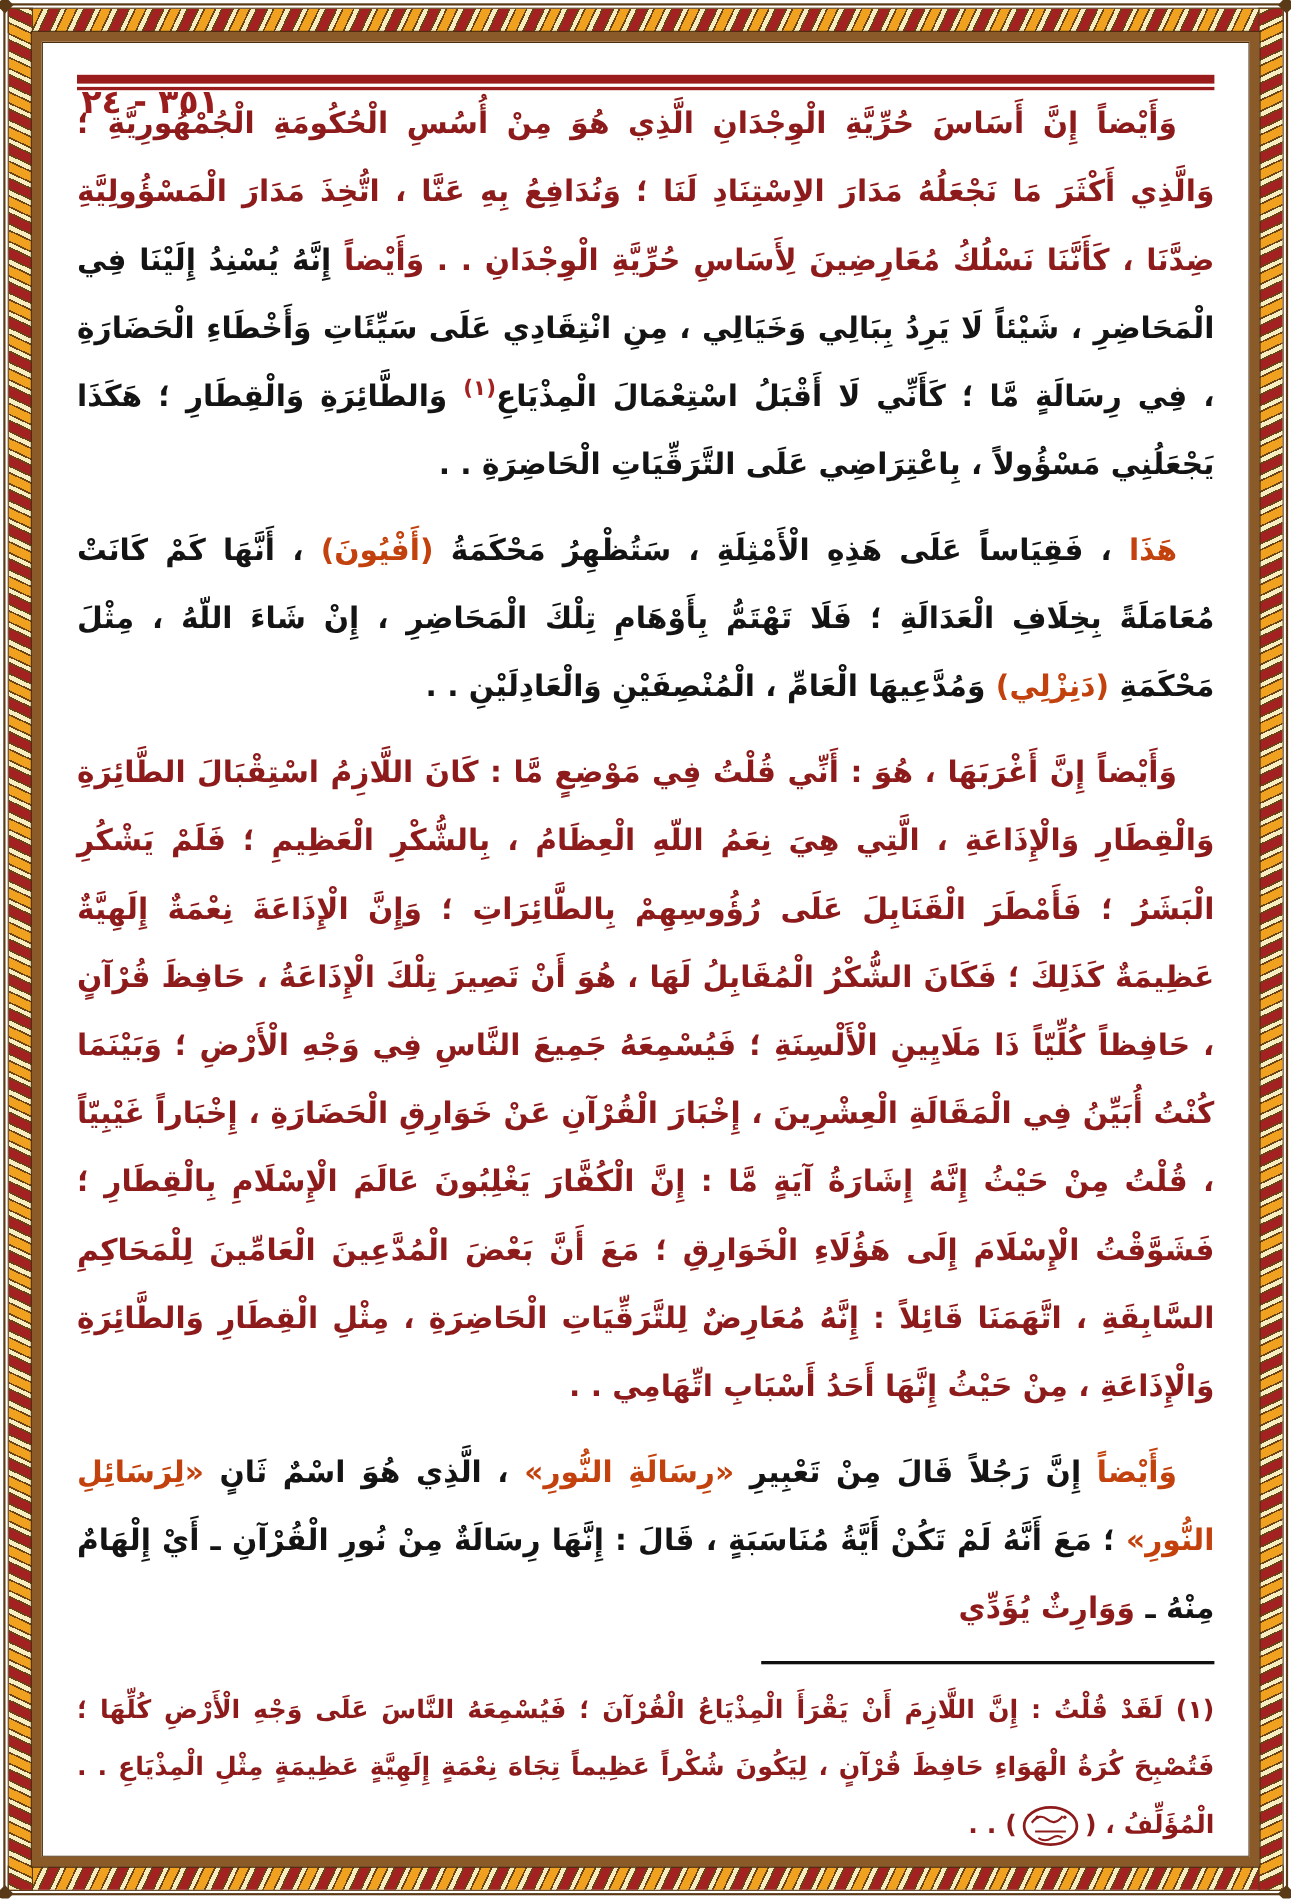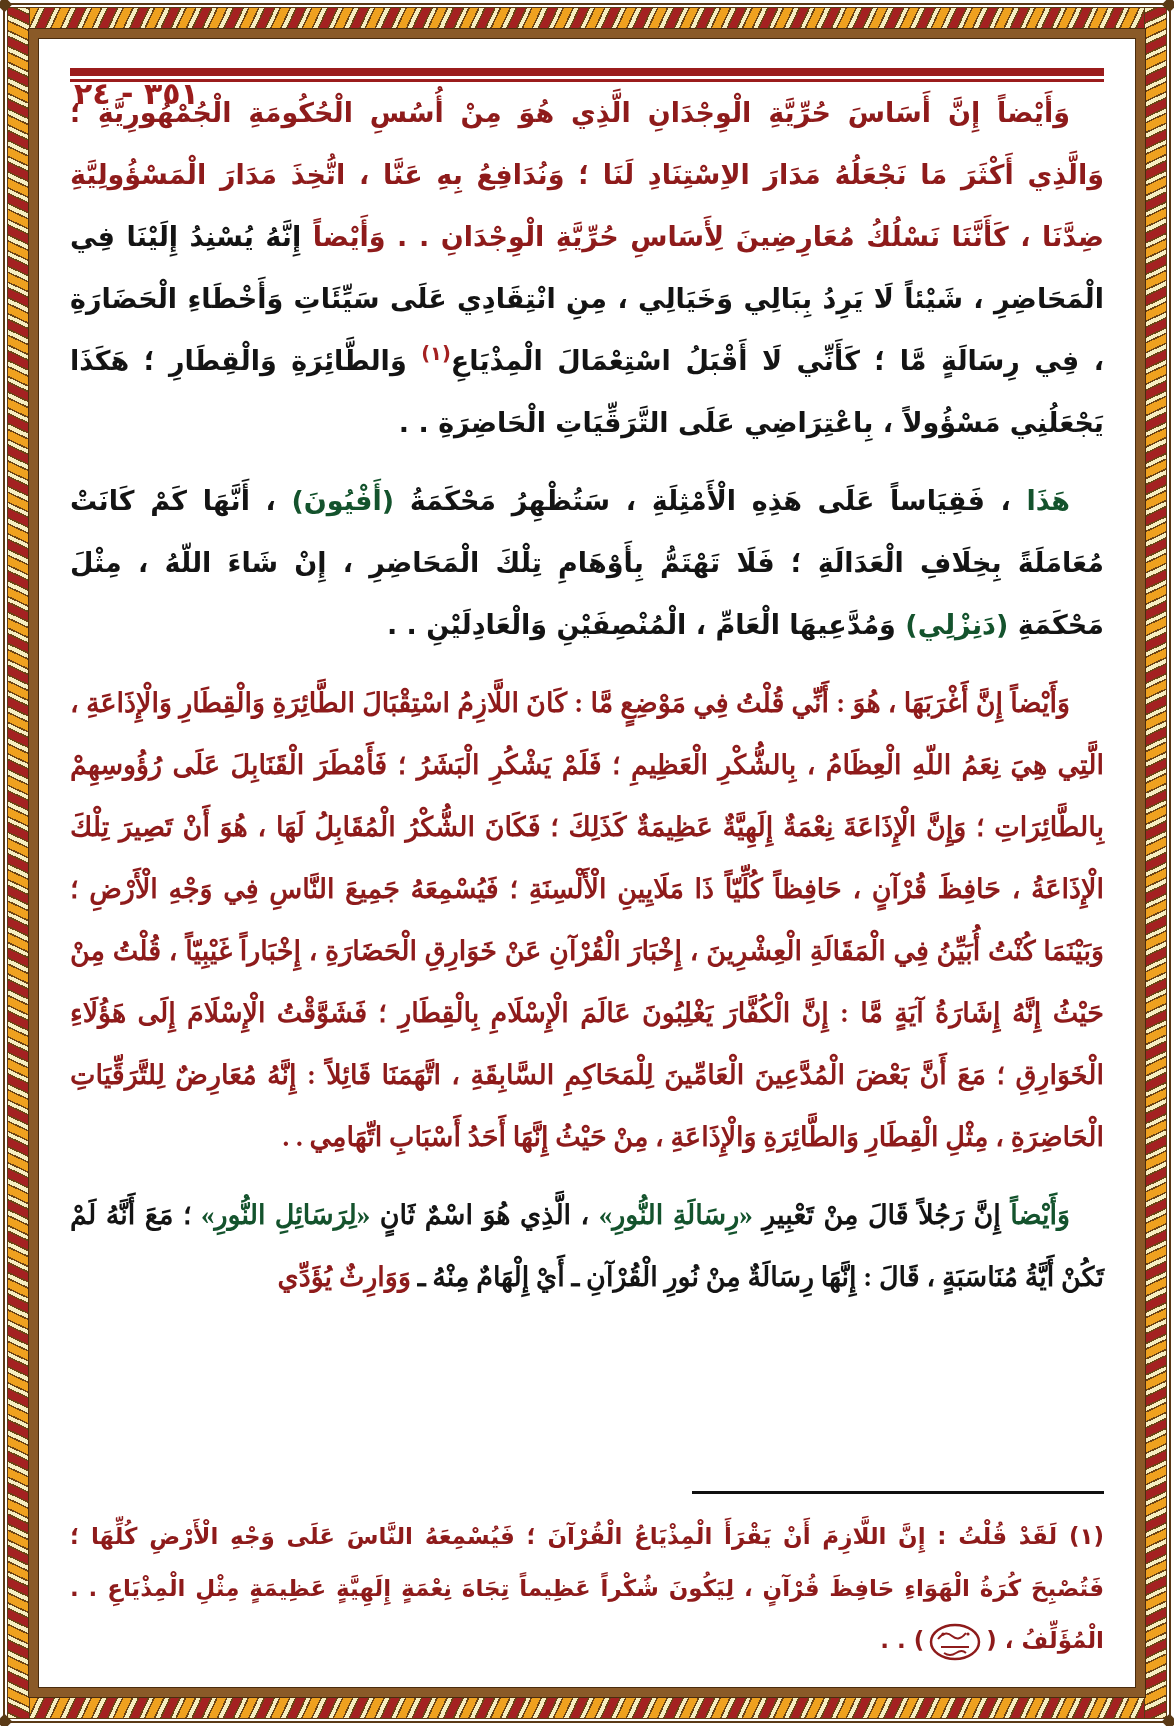--- a/index.html
+++ b/index.html
@@ -74,24 +74,24 @@
 
   .body-text { flex:1 1 auto; }
   .para {
     margin:0 0 16px 0;
     font-size:27px; font-weight:bold;
     line-height:62px;
     text-align:justify;
     text-indent:34px;
     color:#141414;
   }
-  .para-gap { margin-top:10px;font-family:Liberation Serif, serif; }
+  .para-gap { margin-top:10px; }
   .seg-black  { color:#141414; }
   .seg-maroon { color:#8e1b1b; }
-  .seg-red    { color:#14532d; }
+  .seg-red    { color:#c2410c; }
   .seg-ref    { color:#a42121; font-size:0.72em; vertical-align:super; line-height:0; }
 
   
   .footnote-block { flex:0 0 auto; margin-top:auto; }
   .footnote-divider {
     width:412px; height:3px; background:#101010;
     margin:0 0 16px auto;   
   }
   .footnote-text {
     margin:0;

